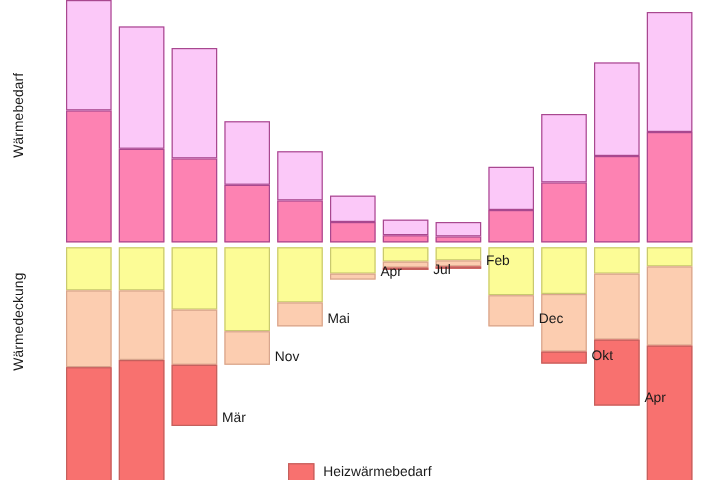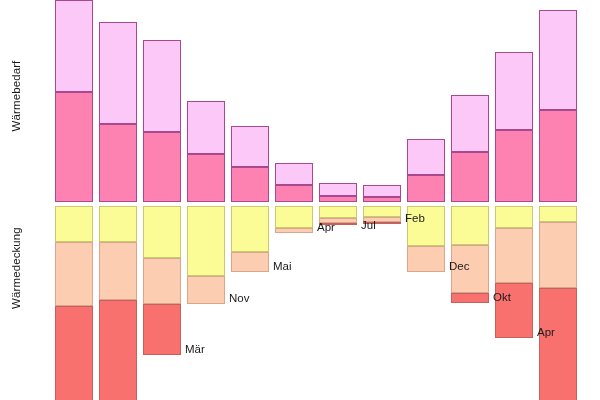--- a/index.html
+++ b/index.html
@@ -168,14 +168,18 @@
       <div class="month-label" style="left: 229px; top: 292px;">Nov</div>
       <div class="month-label" style="left: 273px; top: 260px;">Mai</div>
       <div class="month-label" style="left: 317px; top: 221px;">Apr</div>
       <div class="month-label" style="left: 361px; top: 219px; text-align: right;">Jul</div>
       <div class="month-label" style="left: 405px; top: 212px;">Feb</div>
       <div class="month-label" style="left: 449px; top: 260px;">Dec</div>
       <div class="month-label" style="left: 493px; top: 291px;">Okt</div>
       <div class="month-label" style="left: 537px; top: 326px;">Apr</div>
     </div>
 
+  <div id="legend">
+    <span class="swatch"></span>
+    <span class="ltext">Heizwärmebedarf</span>
+  </div>
 
 </div>
 
 </body></html>

